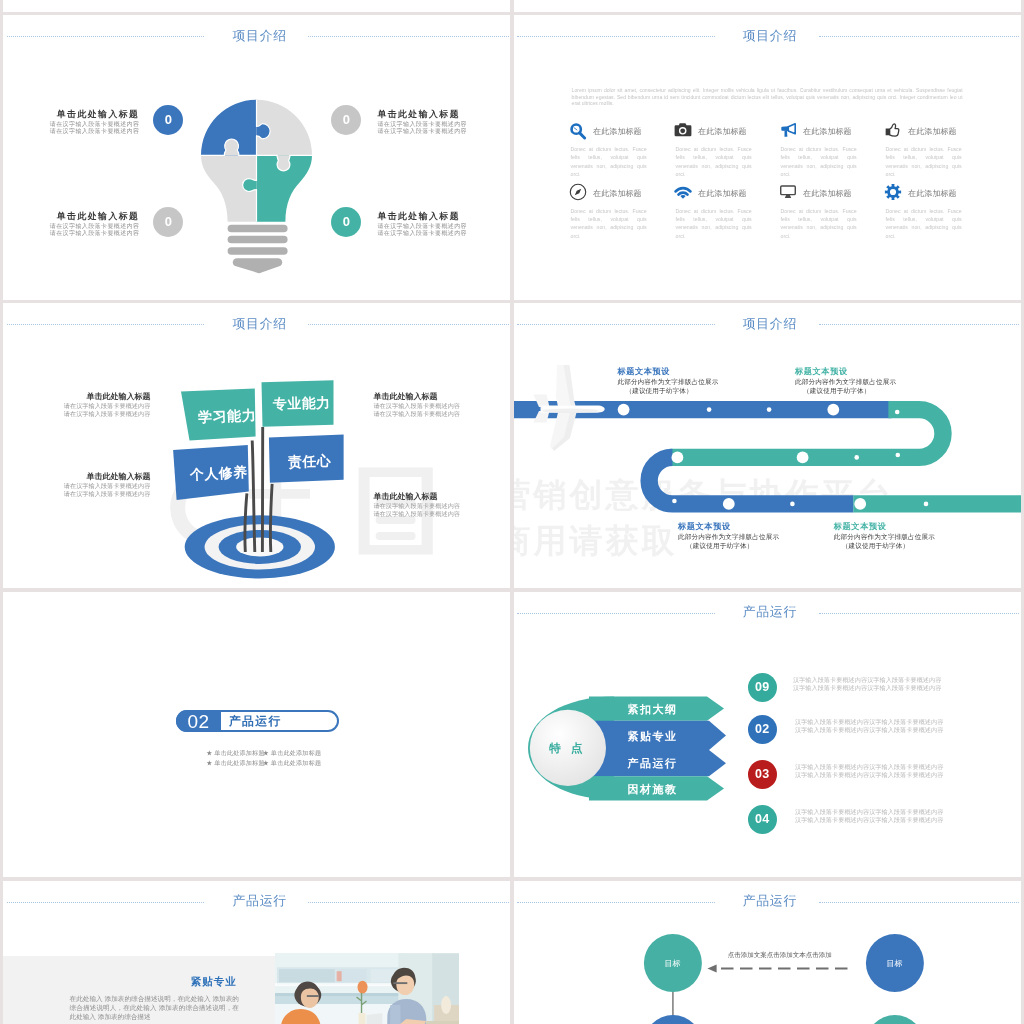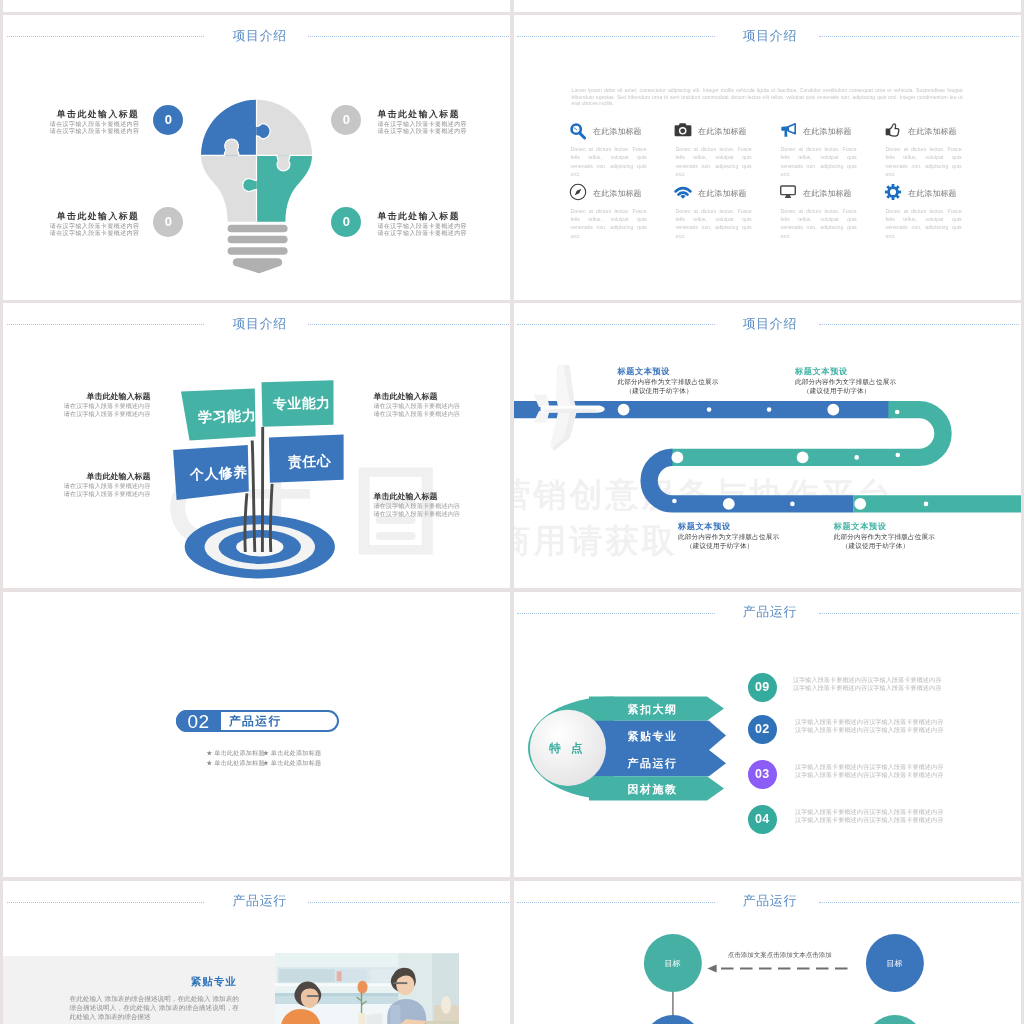--- a/index.html
+++ b/index.html
@@ -449,21 +449,21 @@
   <div class="arrow" style="left:114px;top:190.5px;">因材施教</div>
 
   <div class="numc" style="left:234.2px;top:81.9px;background:#35ab9d;">09</div>
   <div class="ntx" style="left:279.3px;top:83.5px;">汉字输入段落卡要概述内容汉字输入段落卡要概述内容</div>
   <div class="ntx" style="left:279.3px;top:91.8px;">汉字输入段落卡要概述内容汉字输入段落卡要概述内容</div>
 
   <div class="numc" style="left:234.2px;top:123.6px;background:#2f72ba;">02</div>
   <div class="ntx" style="left:281.3px;top:125.2px;">汉字输入段落卡要概述内容汉字输入段落卡要概述内容</div>
   <div class="ntx" style="left:281.3px;top:133.5px;">汉字输入段落卡要概述内容汉字输入段落卡要概述内容</div>
 
-  <div class="numc" style="left:234.2px;top:168.7px;background:#8b5cf6;">03</div>
+  <div class="numc" style="left:234.2px;top:168.7px;background:#b91c1c;">03</div>
   <div class="ntx" style="left:281.3px;top:170.3px;">汉字输入段落卡要概述内容汉字输入段落卡要概述内容</div>
   <div class="ntx" style="left:281.3px;top:178.6px;">汉字输入段落卡要概述内容汉字输入段落卡要概述内容</div>
 
   <div class="numc" style="left:234.2px;top:213.8px;background:#35ab9d;">04</div>
   <div class="ntx" style="left:281.3px;top:215.4px;">汉字输入段落卡要概述内容汉字输入段落卡要概述内容</div>
   <div class="ntx" style="left:281.3px;top:223.7px;">汉字输入段落卡要概述内容汉字输入段落卡要概述内容</div>
 </div>
 
 <div class="slide c0 r4 s7">
   <div class="shead">

